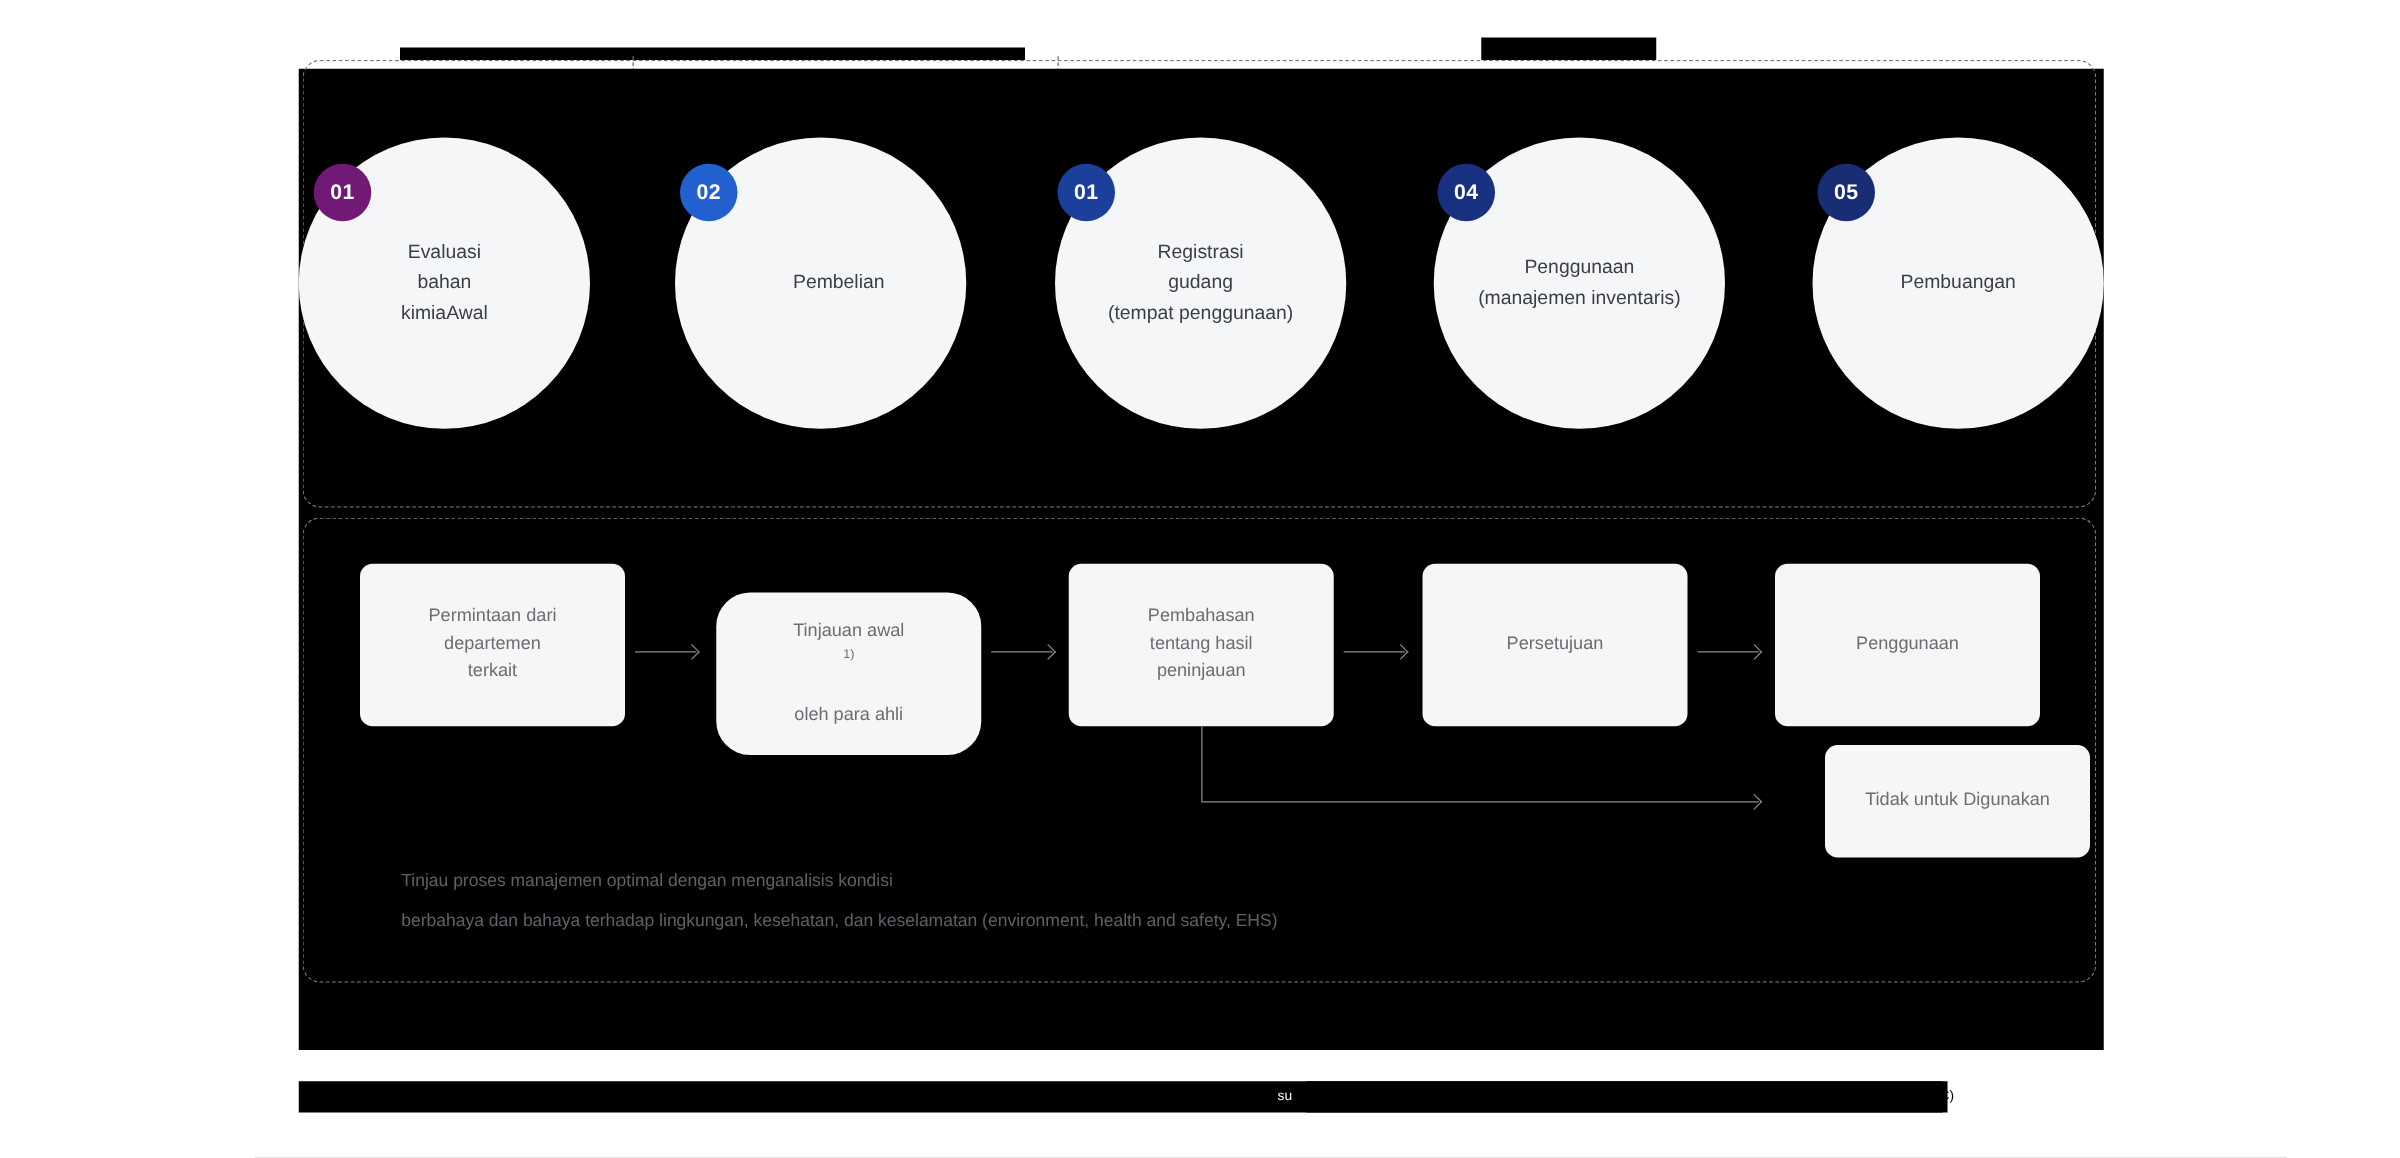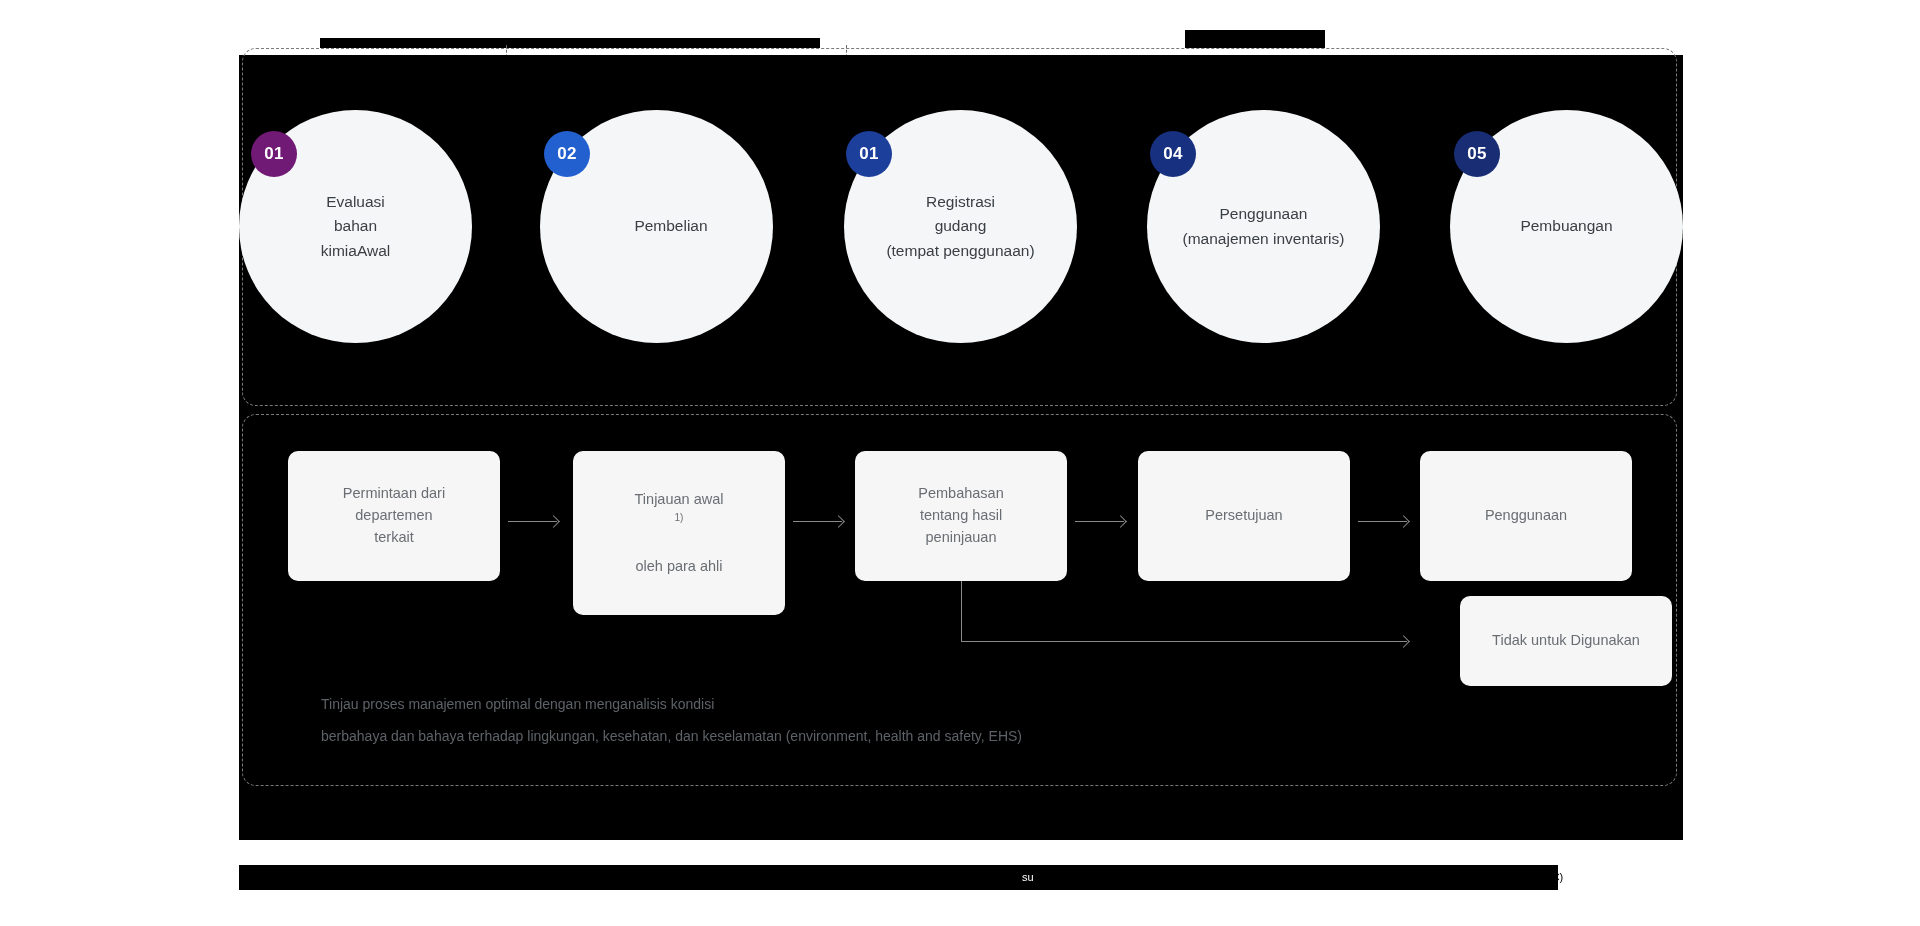--- a/index.html
+++ b/index.html
@@ -130,21 +130,21 @@
   </div>
 
   <div class="fbox" style="left:288px;top:451px;width:212px;height:130px;">
     <span style="white-space:pre-line;">Permintaan dari
 departemen
 terkait</span>
   </div>
 
   <div class="arrow" style="left:508px;top:521px;width:49px;"></div>
 
-  <div class="fbox" style="left:573px;top:451px;width:212px;height:164px;">
+  <div class="fbox" style="left:573px;top:474px;width:212px;height:130px;border-radius:27px;">
     <span style="white-space:pre-line;">
       <span>Tinjauan awal</span><sup>1)</sup><br>
       <span>oleh para ahli</span>
     </span>
   </div>
 
   <div class="arrow" style="left:793px;top:521px;width:49px;"></div>
 
   <div class="fbox" style="left:855px;top:451px;width:212px;height:130px;">
     <span style="white-space:pre-line;">Pembahasan

